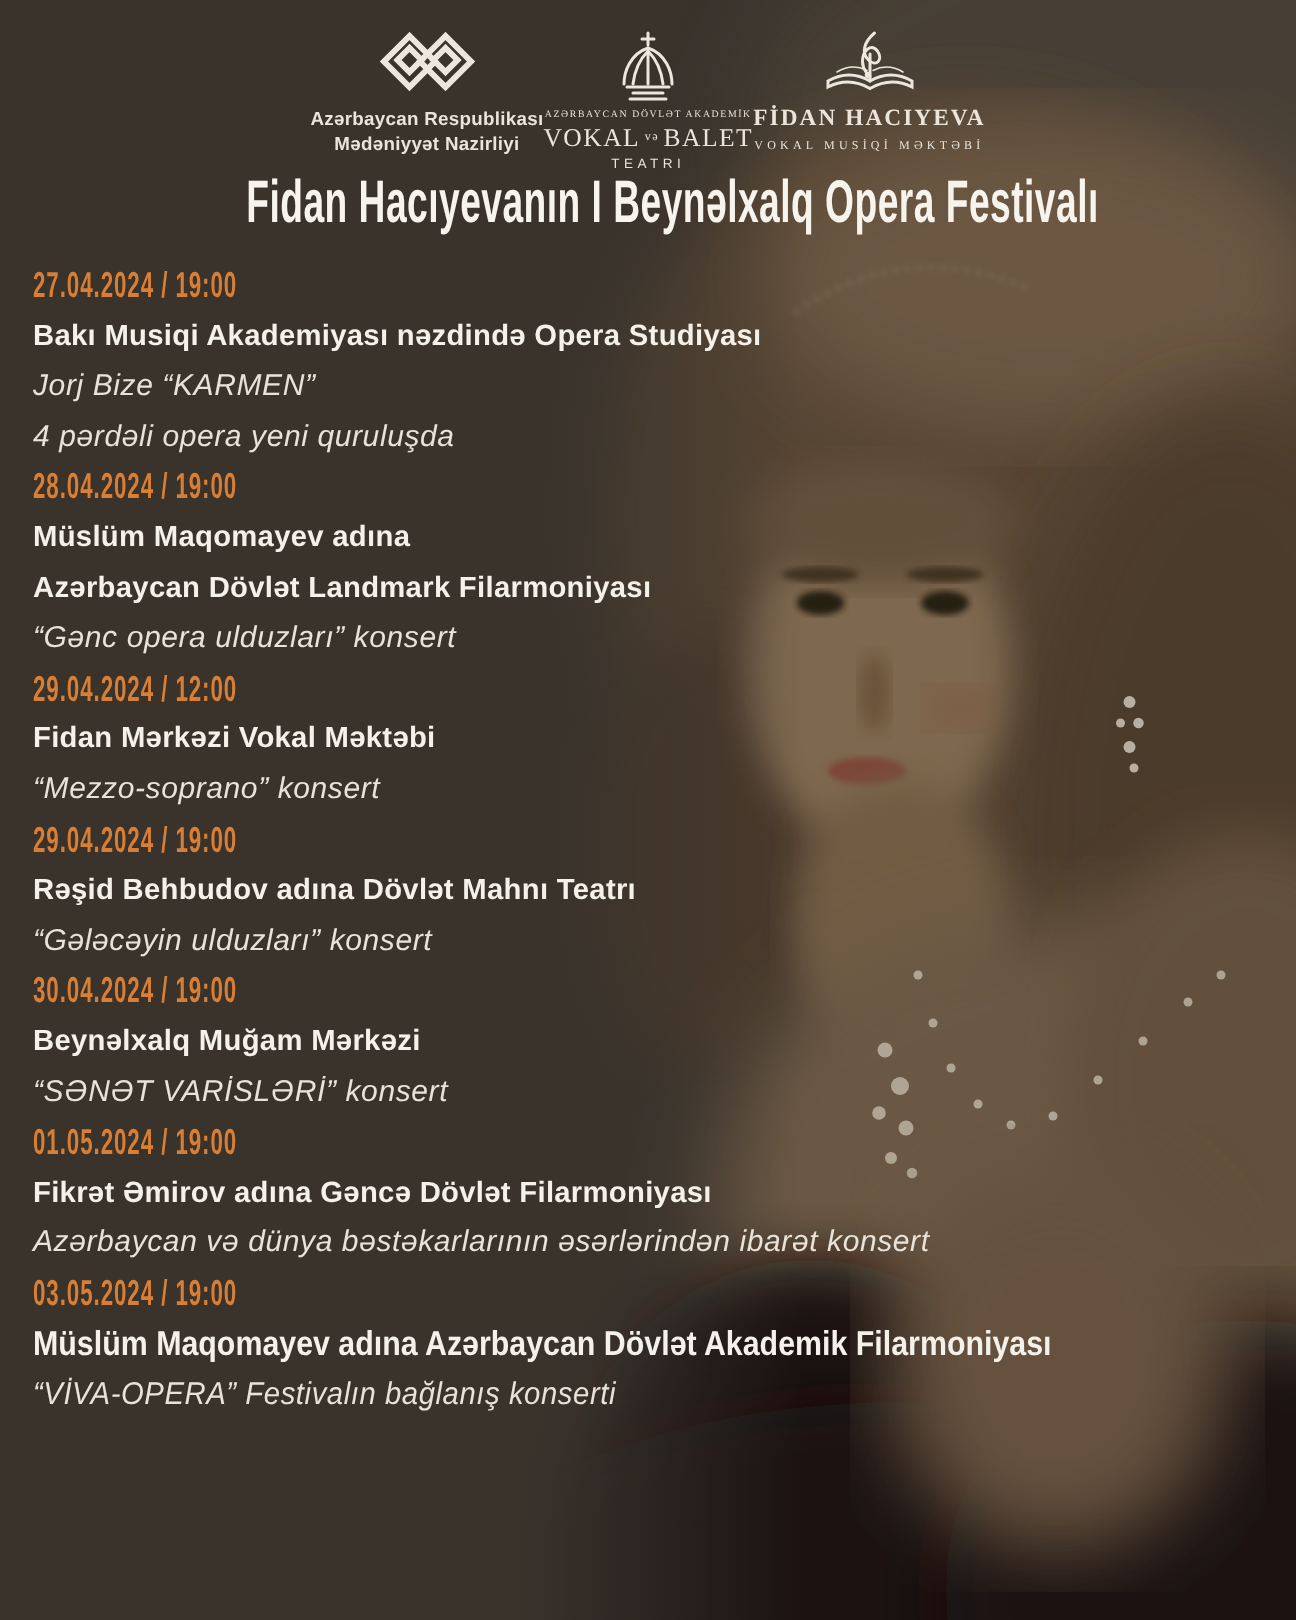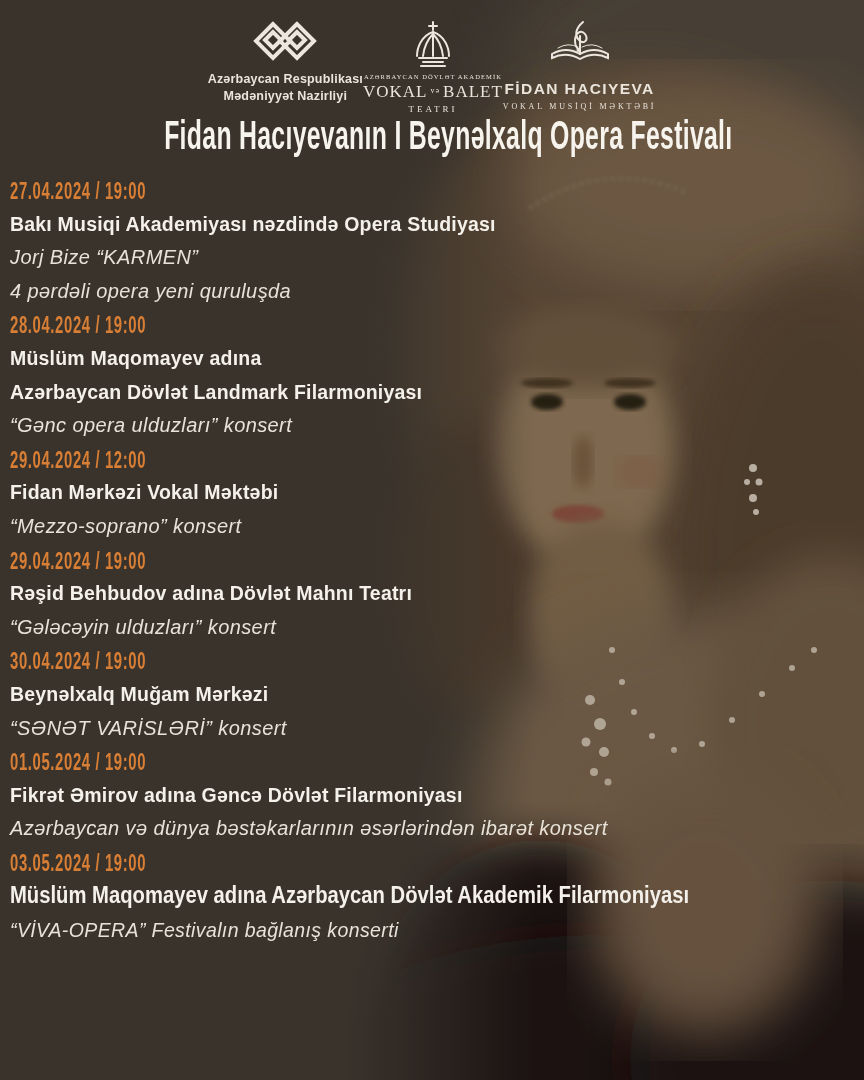--- a/index.html
+++ b/index.html
@@ -17,34 +17,34 @@
     position:absolute;top:20px;left:0;width:100%;
     display:flex;justify-content:center;align-items:flex-start;
   }
   .logo{display:flex;flex-direction:column;align-items:center;color:#eae4db;}
   .logo svg{display:block;}
   .logo1 .l-line{font-size:12.5px;font-weight:700;line-height:1.35;text-align:center;letter-spacing:.2px;}
   .logo1 svg{margin-bottom:5px;}
   .logo2 .l-top{font-family:"Liberation Serif","DejaVu Serif",serif;font-size:6.5px;letter-spacing:1.1px;margin-top:3px;white-space:nowrap;}
   .logo2 .l-main{font-family:"Liberation Serif","DejaVu Serif",serif;font-size:17px;letter-spacing:1px;margin-top:2px;white-space:nowrap;display:flex;align-items:baseline;gap:3px;}
   .logo2 .l-ve{font-size:8px;position:relative;top:-4px;}
-  .logo2 .l-sub{font-family:Liberation Serif, serif;font-size:9px;letter-spacing:3px;margin-top:2px;}
-  .logo3 .l-main{font-family:Liberation Sans, sans-serif;font-weight:700;font-size:15.5px;letter-spacing:1.4px;margin-top:16px;white-space:nowrap;}
+  .logo2 .l-sub{font-family:Liberation Sans, sans-serif;font-size:9px;letter-spacing:3px;margin-top:2px;}
+  .logo3 .l-main{font-family:Liberation Serif, serif;font-weight:700;font-size:15.5px;letter-spacing:1.4px;margin-top:6px;white-space:nowrap;}
   .logo3 .l-sub{font-family:"Liberation Serif","DejaVu Serif",serif;font-size:8px;letter-spacing:2.8px;margin-top:4px;white-space:nowrap;}
 
   
   .title{
     position:absolute;top:113px;left:0;width:100%;
     text-align:center;font-size:40px;font-weight:700;color:#f7f3ed;
     transform:scaleX(.62);transform-origin:50% 50%;
     white-space:nowrap;letter-spacing:.5px;margin:0;
   }
 
   
-  .events{position:absolute;left:10px;top:174px;width:830px;}
+  .events{position:absolute;left:22px;top:174px;width:830px;}
   .line{white-space:nowrap;line-height:33.6px;height:33.6px;}
   .date{
     color:var(--accent,#d97f35);font-weight:700;font-size:24px;
     transform:scaleX(.62);transform-origin:0 50%;letter-spacing:1px;
   }
   .venue{font-weight:700;font-size:19.5px;color:#f4f0ea;letter-spacing:.2px;}
   .detail{font-style:italic;font-size:20px;color:#e8e2d8;letter-spacing:.4px;}
   .cond-venue{font-size:23px;transform:scaleX(.88);transform-origin:0 50%;letter-spacing:0;}
   .cond-detail{font-size:21px;transform:scaleX(.93);transform-origin:0 50%;}
 </style>

